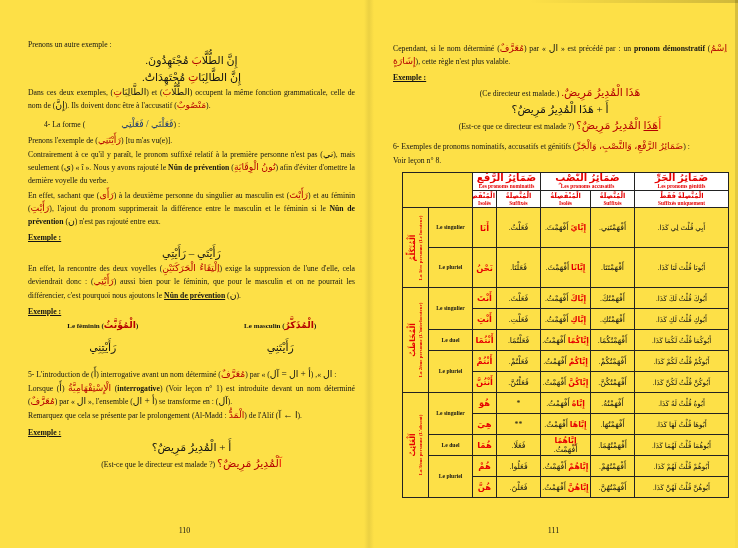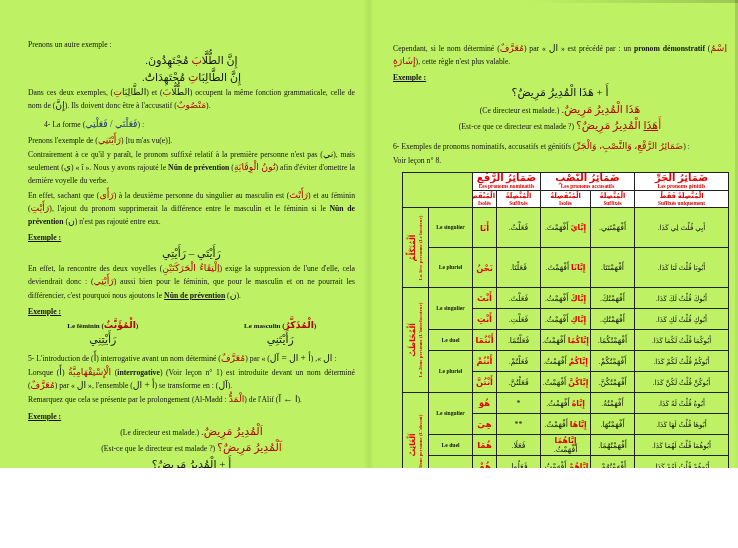--- a/index.html
+++ b/index.html
@@ -1,16 +1,16 @@
 <!DOCTYPE html>
 <html><head>
 <meta charset="utf-8">
 <style>
   html,body{margin:0;padding:0;background:#ffffff;}
-  .book{position:relative;width:738px;height:468px;background:#bef264;overflow:hidden;
+  .book{position:relative;width:738px;height:548px;background:#fde047;overflow:hidden;
         font-family:"Liberation Serif","DejaVu Sans",serif;color:#141414;}
   .page{position:absolute;top:0;height:548px;box-sizing:border-box;}
   .page-left{left:0;width:369px;padding:38px 14px 0 28px;}
   .page-right{left:369px;width:369px;padding:42px 11px 0 24px;}
   .spine{position:absolute;left:364px;top:0;bottom:0;width:10px;
          background:linear-gradient(90deg,rgba(0,0,0,0),rgba(0,0,0,0.07),rgba(0,0,0,0));}
   .edge-top{position:absolute;right:0;top:0;width:210px;height:3px;
             background:linear-gradient(90deg,rgba(0,0,0,0),rgba(0,0,0,0.18));}
   .edge-right{position:absolute;right:0;top:0;bottom:0;width:3px;
             background:linear-gradient(180deg,rgba(0,0,0,0.15),rgba(0,0,0,0.02));}
@@ -19,30 +19,30 @@
   .num-heading{margin:5px 0 3px 16px;}
   .sec-heading{margin-top:5px;}
   .ex-label{font-weight:bold;text-decoration:underline;font-size:7.7px;line-height:13px;margin:3px 0 1px 0;}
   .ar-line{text-align:center;font-size:11px;line-height:16px;margin:1px 0;}
   .exline{text-align:center;font-size:7.7px;line-height:15.5px;margin:0;}
   .pagenum{position:absolute;bottom:13px;left:0;right:0;text-align:center;font-size:8px;}
 
   .s-red{color:#b40000;}
   .s-red2{color:#ee1100;}
   .s-red3{color:#e60000;}
-  .s-blue{color:#1f3a70;}
+  .s-blue{color:#1f3a70;padding-left:36px;}
   .s-b{font-weight:bold;}
   .s-u{text-decoration:underline;}
   .s-ar{font-size:9.3px;}
   .s-ar2{font-size:11px;}
 
   .twocol{display:flex;justify-content:space-between;margin:2px 6px 3px 6px;gap:40px;}
   .twocol .col{width:46%;text-align:center;}
   .colhead{font-size:7px;font-weight:bold;line-height:11px;}
-  .twocol .ar-line{font-size:10.5px;line-height:14px;margin:0;}
+  .twocol .ar-line{font-size:10.5px;line-height:14px;margin:8px;}
 
   table.ptable{border-collapse:collapse;table-layout:fixed;width:326px;margin:5px 0 0 9px;}
   .ptable th,.ptable td{border:1px solid #222;padding:0 1px;text-align:center;vertical-align:middle;overflow:hidden;}
   .ptable thead th{background:#fff;}
   .th-ar{font-size:10px;font-weight:bold;color:#e60000;line-height:10px;}
   .th-fr{font-size:5.4px;font-weight:bold;color:#e60000;line-height:7px;}
   .sh-ar{font-size:6.8px;font-weight:bold;color:#e60000;line-height:9px;}
   .sh-fr{font-size:5.4px;font-weight:bold;color:#e60000;line-height:7px;}
   .ptable tbody tr{height:21px;}
   .ptable tbody tr.tall{height:40px;}
@@ -83,31 +83,30 @@
       </div>
       <div class="col">
         <div class="colhead"><span class="s-b">Le masculin (</span><span class="s-ar s-red s-b">الْمُذَكَّرُ</span><span class="s-b">)</span></div>
         <div class="ar-line" dir="rtl"><span class="s-ar2">رَأَيْتَنِي</span></div>
       </div>
     </div>
     <p class="par sec-heading"><span>5- L'introduction de (</span><span class="s-ar">أَ</span><span>) interrogative avant un nom déterminé (</span><span class="s-ar s-red">مُعَرَّفٌ</span><span>) par « </span><span class="s-ar">ال</span><span> », (</span><span class="s-ar">أ + ال = آل</span><span>) :</span></p>
     <p class="par"><span>Lorsque (</span><span class="s-ar">أَ</span><span>) </span><span class="s-ar s-red">الْإِسْتِفْهَامِيَّةُ</span><span> (</span><span class="s-b">interrogative</span><span>) (Voir leçon n° 1) est introduite devant un nom déterminé (</span><span class="s-ar s-red">مُعَرَّفٌ</span><span>) par « </span><span class="s-ar">ال</span><span> », l'ensemble (</span><span class="s-ar">أ + ال</span><span>) se transforme en : (</span><span class="s-ar">آل</span><span>).</span></p>
     <p class="par"><span>Remarquez que cela se présente par le prolongement (Al-Madd : </span><span class="s-ar s-red">الْمَدُّ</span><span>) de l'Alif (</span><span class="s-ar">ا ← آ</span><span>).</span></p>
     <p class="ex-label"><span class="s-b s-u">Exemple :</span></p>
-    <div class="exline"><span>(Le directeur est malade.) </span><span class="s-ar2 s-red">اَلْمُدِيرُ مَرِيضٌ.‏</span></div>
+    <div class="exline" dir="rtl"><span class="s-ar2">أَ + الْمُدِيرُ مَرِيضٌ؟</span></div>
     <div class="exline"><span>(Est-ce que le directeur est malade ?) </span><span class="s-ar2 s-red2">آ</span><span class="s-ar2 s-red">لْمُدِيرُ مَرِيضٌ؟</span></div>
-    <div class="exline" dir="rtl"><span class="s-ar2">أَ + الْمُدِيرُ مَرِيضٌ؟</span></div>
     <div class="pagenum">110</div>
   </div>
 
   <div class="page page-right">
     <p class="par"><span>Cependant, si le nom déterminé (</span><span class="s-ar s-red">مُعَرَّفٌ</span><span>) par « </span><span class="s-ar">ال</span><span> » est précédé par : un </span><span class="s-b">pronom démonstratif</span><span> (</span><span class="s-ar s-red">اِسْمُ إِشَارَةٍ</span><span>), cette règle n'est plus valable.</span></p>
     <p class="ex-label"><span class="s-b s-u">Exemple :</span></p>
+    <div class="exline"><span>(Ce directeur est malade.) </span><span class="s-ar2 s-red">هَذَا الْمُدِيرُ مَرِيضٌ.‏</span></div>
     <div class="exline" dir="rtl"><span class="s-ar2">أَ + هَذَا الْمُدِيرُ مَرِيضٌ؟</span></div>
-    <div class="exline"><span>(Ce directeur est malade.) </span><span class="s-ar2 s-red">هَذَا الْمُدِيرُ مَرِيضٌ.‏</span></div>
     <div class="exline"><span>(Est-ce que ce directeur est malade ?) </span><span class="s-ar2 s-red2">أَ</span><span class="s-ar2 s-red s-u">هَذَا</span><span class="s-ar2 s-red"> الْمُدِيرُ مَرِيضٌ؟</span></div>
     <p class="par sec-heading"><span>6- Exemples de pronoms nominatifs, accusatifs et génitifs (</span><span class="s-ar s-red">ضَمَائِرُ الرَّفْعِ، وَالنَّصْبِ، وَالْجَرِّ</span><span>) :</span></p>
     <p class="par"><span>Voir leçon n° 8.</span></p>
     <table class="ptable">
       <colgroup>
         <col style="width:26px">
           <col style="width:44px">
           <col style="width:24px">
         <col style="width:44px">
           <col style="width:50px">

